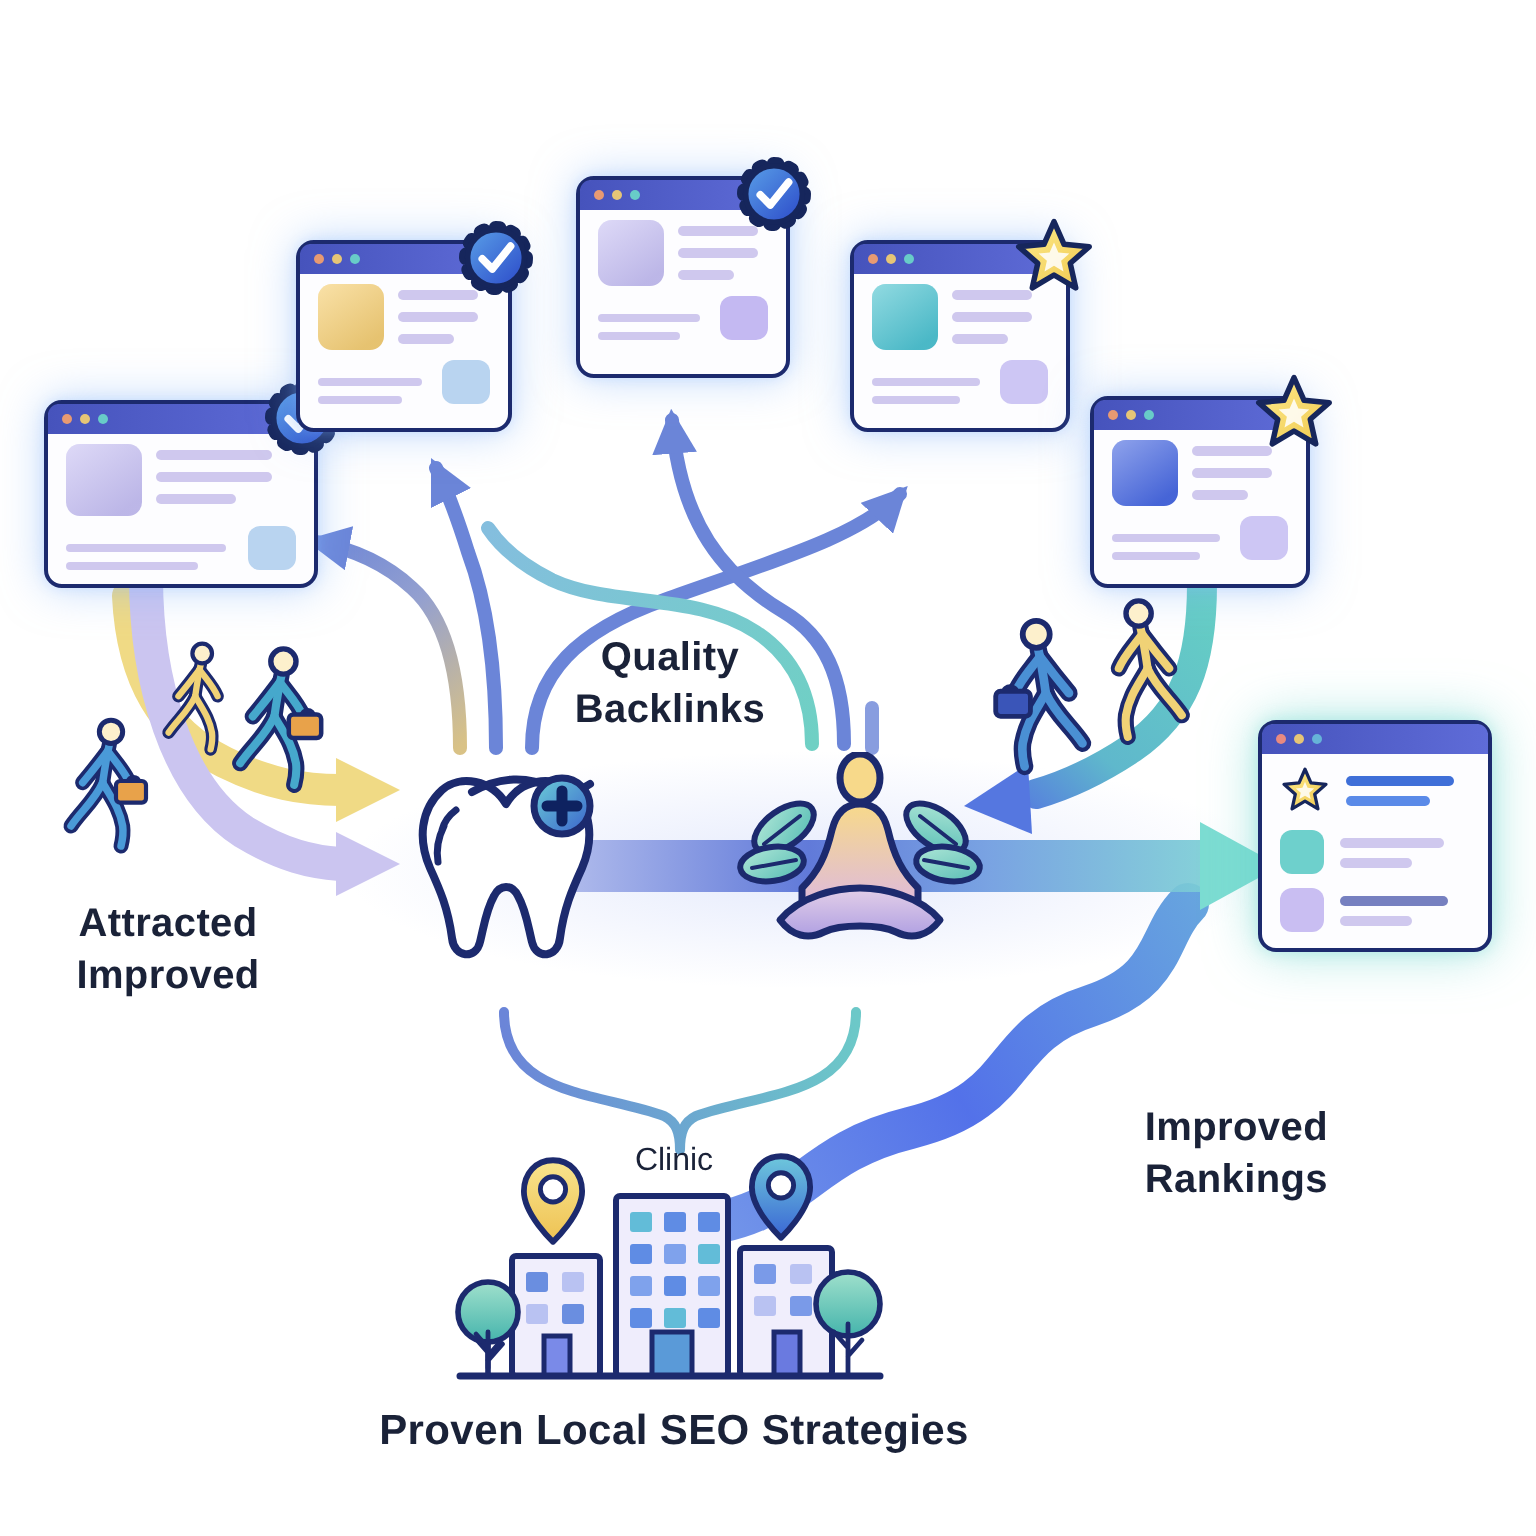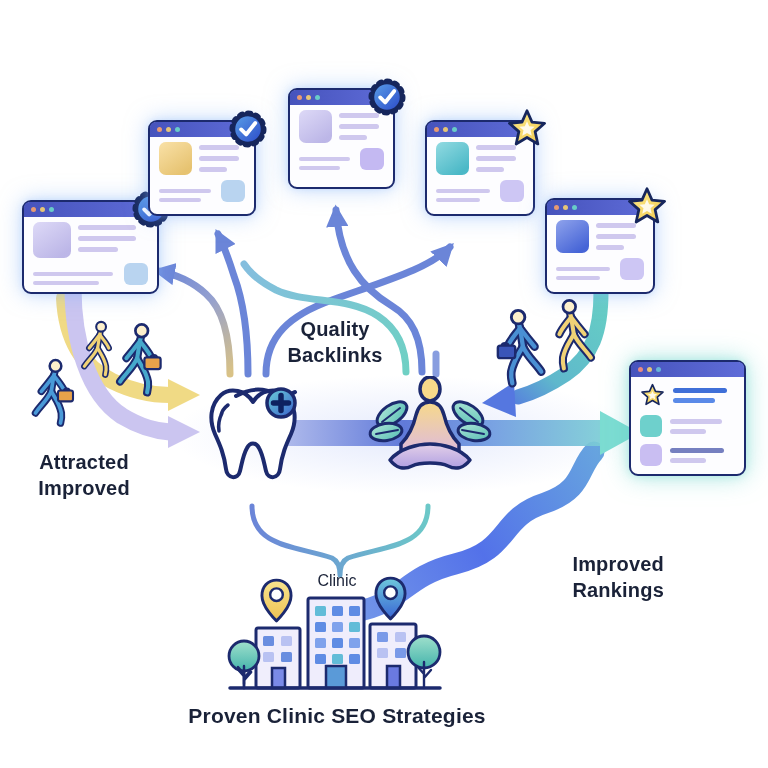--- a/index.html
+++ b/index.html
@@ -495,16 +495,16 @@
         <circle cx="33" cy="9.5" r="7" fill="#fdf0cc" stroke="#1c2a6e" stroke-width="3"></circle>
       </svg>
     </div>
 
   <div class="lbl" style="left:260px;top:316px;width:150px">Quality
 Backlinks</div>
   <div class="lbl" style="left:16px;top:449px;width:136px">Attracted
 Improved</div>
   <div class="lbl left" style="left:534px;top:551px;width:130px">Improved
 Rankings</div>
-  <div class="lbl big" style="left:150px;top:702px;width:374px">Proven Clinic SEO Strategies</div>
+  <div class="lbl big" style="left:150px;top:702px;width:374px">Proven Local SEO Strategies</div>
   <div class="lbl small" style="left:310px;top:571px;width:54px">Clinic</div>
 
 </div>
 
 </body></html>

